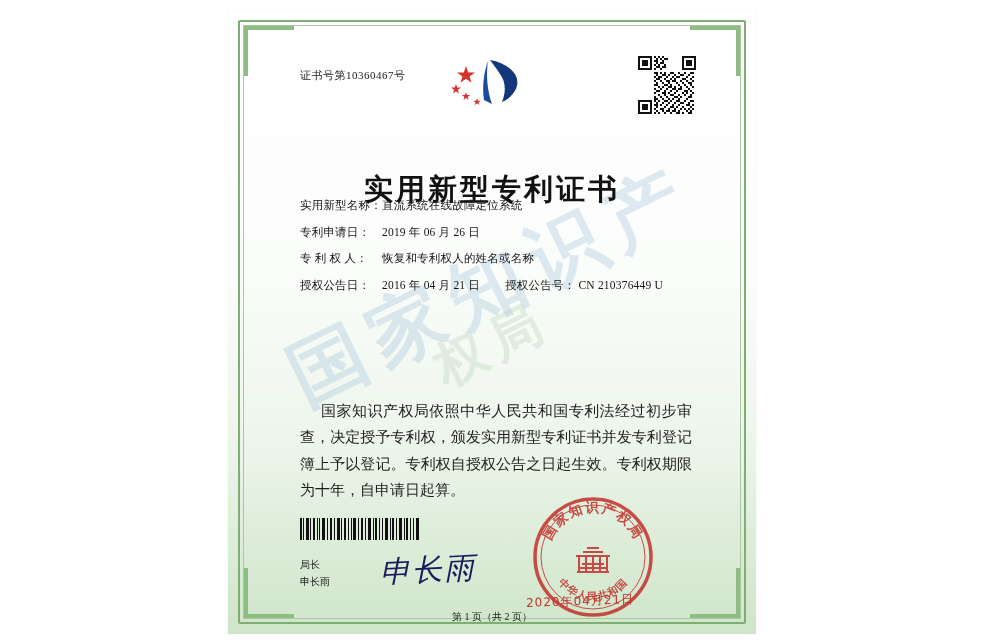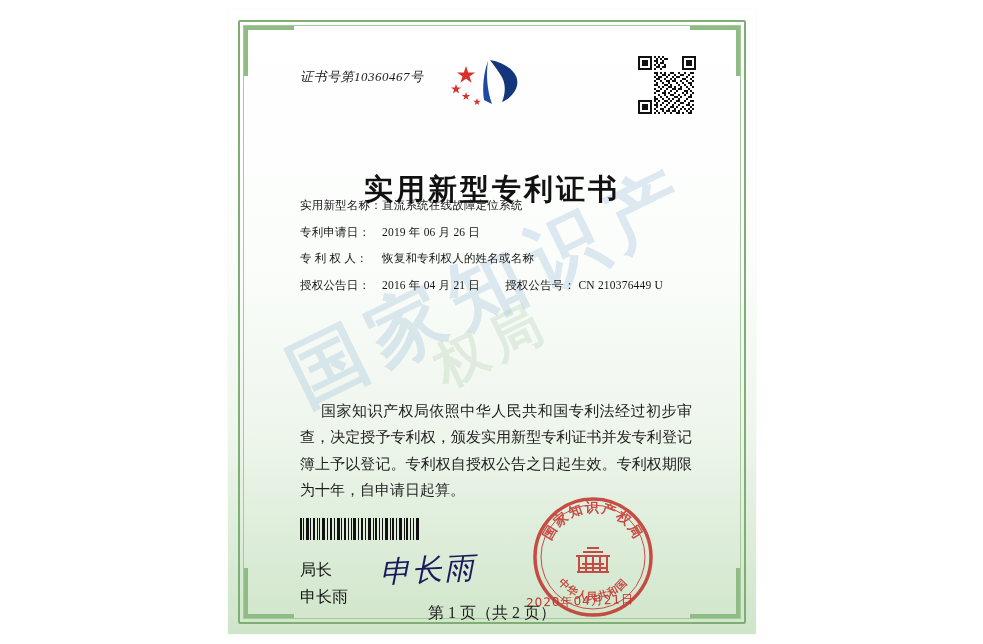--- a/index.html
+++ b/index.html
@@ -93,24 +93,23 @@
     white-space: nowrap;
     pointer-events: none;
     font-family: "DejaVu Sans", sans-serif;
   }
 
   
   .cert-no {
     position: absolute;
     left: 72px;
     top: 58px;
-    font-size: 13px;
+    font-size: 11px;
     color: #1b1b1b;
     letter-spacing: 0.5px;
-    font-style: italic;
   }
   
   .qr {
     position: absolute;
     right: 60px;
     top: 46px;
     width: 58px;
     height: 58px;
     background: #ffffff;
   }
@@ -189,21 +188,21 @@
     left: 72px;
     top: 508px;
     width: 120px;
     height: 22px;
   }
   
   .director {
     position: absolute;
     left: 72px;
     top: 546px;
-    font-size: 16px;
+    font-size: 10px;
     line-height: 1.7;
     color: #141414;
   }
   .signature {
     position: absolute;
     left: 152px;
     top: 540px;
     font-size: 30px;
     color: #1b1b5c;
     font-family: "DejaVu Serif", serif;
@@ -229,21 +228,21 @@
     transform: rotate(-2deg);
     font-family: "DejaVu Sans", sans-serif;
   }
   
   .footer {
     position: absolute;
     left: 0;
     right: 0;
     bottom: 10px;
     text-align: center;
-    font-size: 16px;
+    font-size: 10px;
     color: #222;
   }
 </style>
 </head>
 <body>
 
 <div class="page">
   <div class="sheet">
 
     <div class="border-outer"></div>

